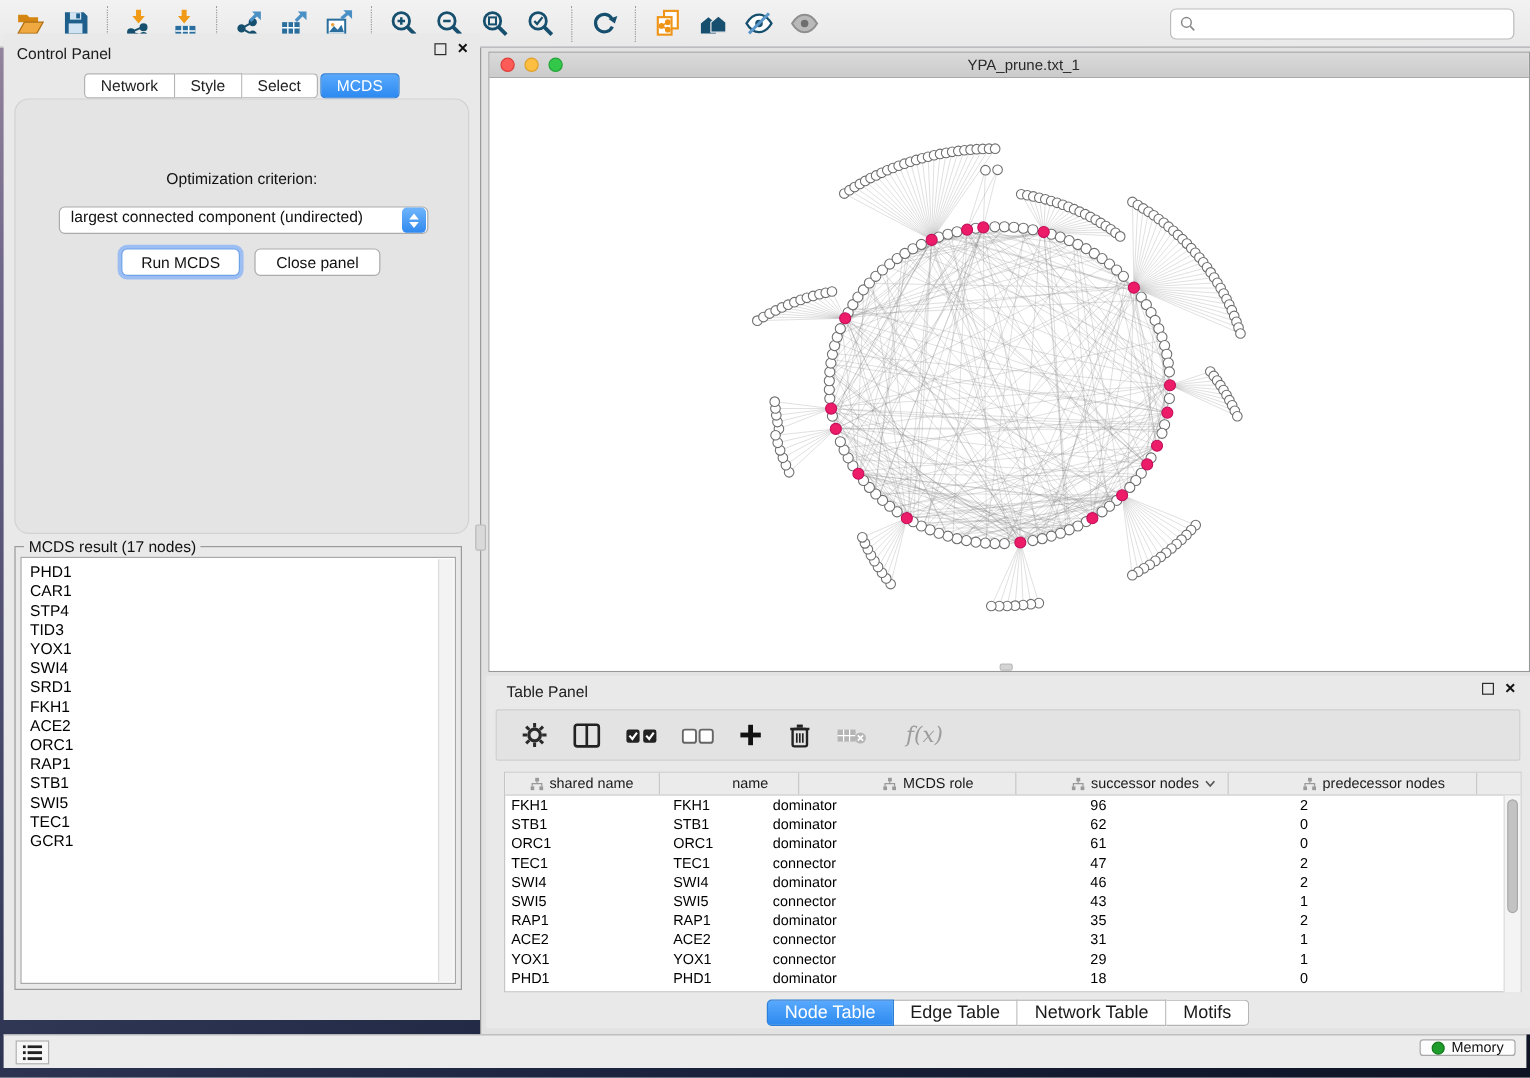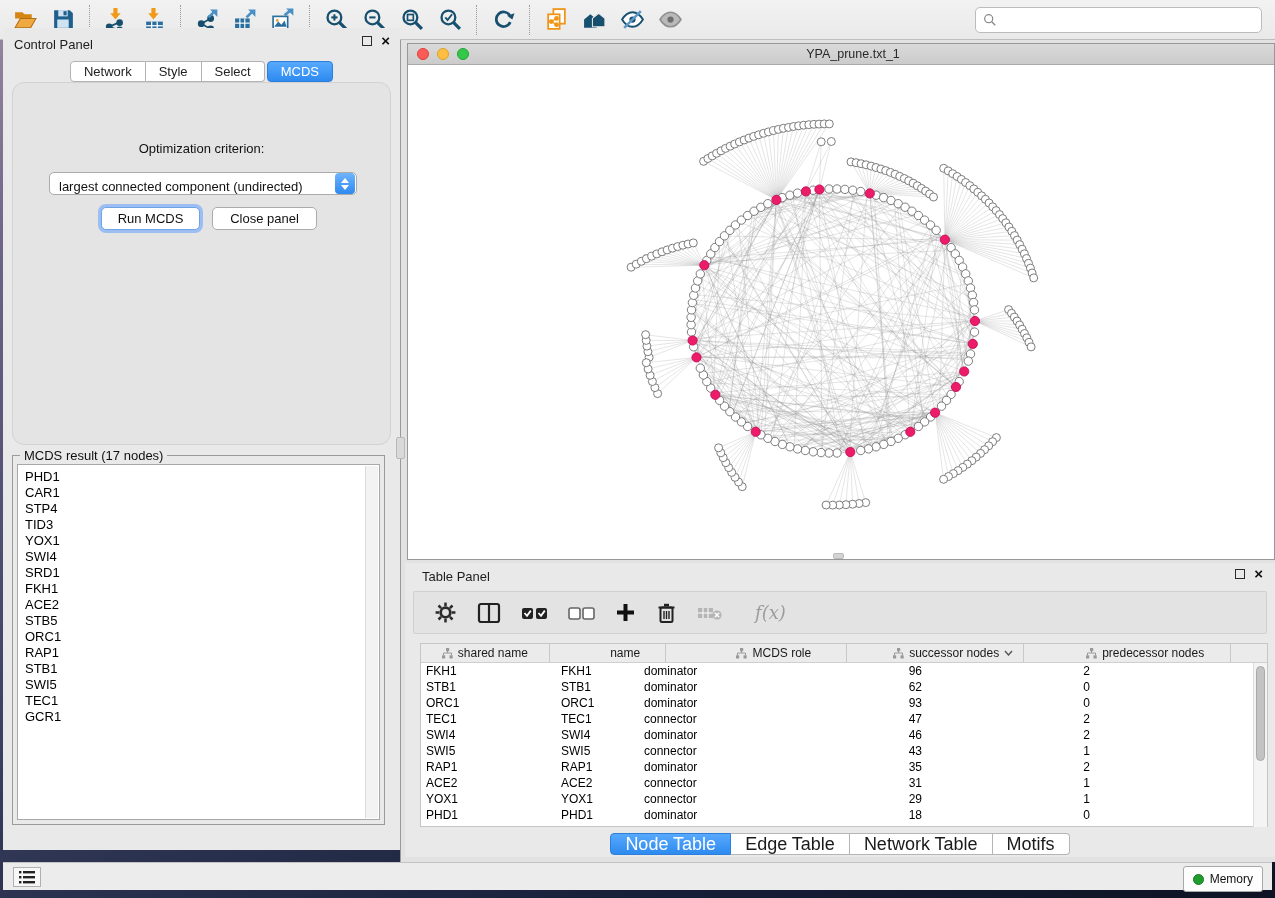--- a/index.html
+++ b/index.html
@@ -29,21 +29,21 @@
   .cp-winbtns { right:10px; }
   .float-box { width:10px; height:10px; border:1.6px solid #2c2c2c; display:inline-block; }
   .close-x { font-size:15px; font-weight:bold; color:#111; line-height:10px; }
   .cp-tabs { position:absolute; left:0; top:33px; width:100%; display:flex; justify-content:center; }
   .cp-tab { height:21px; line-height:19px; padding:0 13px; background:#fff; border:1px solid #b3b3b3; border-left:none; font-size:13px; }
   .cp-tab:first-child { border-left:1px solid #b3b3b3; border-radius:4px 0 0 4px; }
   .cp-tab.last-plain { border-radius:0 4px 4px 0; }
   .cp-tab.active { background:linear-gradient(#58a9fd,#2d8af0); color:#fff; border:1px solid #2d7fd8; border-radius:4px; margin-left:2px; }
   .cp-inner { position:absolute; left:9px; top:54px; width:379px; height:363px; background:#e4e4e4; border:1px solid #d2d2d2; border-radius:12px; }
   .opt-label { position:absolute; left:0; width:100%; top:58px; text-align:center; font-size:13px; color:#111; }
-  .dropdown { position:absolute; left:36px; top:89px; width:308px; height:23px; background:#fff; border:1px solid #ababab; border-radius:5px; display:flex; align-items:flex-end; }
+  .dropdown { position:absolute; left:36px; top:89px; width:308px; height:23px; background:#fff; border:1px solid #ababab; border-radius:5px; display:flex; align-items:flex-start; }
   .dropdown .dd-text { flex:1; padding-left:9px; font-size:13px; color:#111; white-space:nowrap; overflow:hidden; }
   .dd-stepper { width:20px; height:21px; margin-right:1px; border-radius:4px; background:linear-gradient(#6fb5fd,#2f89ef); display:flex; flex-direction:column; align-items:center; justify-content:center; gap:2px; }
   .dd-stepper .up { width:0;height:0;border-left:4px solid transparent;border-right:4px solid transparent;border-bottom:5px solid #fff; }
   .dd-stepper .down { width:0;height:0;border-left:4px solid transparent;border-right:4px solid transparent;border-top:5px solid #fff; }
   .btn { height:23px; background:#fff; border:1px solid #ababab; border-radius:5px; font-size:13px; color:#111; display:flex; align-items:center; justify-content:center; font-family:"Liberation Sans",sans-serif; }
   .run-btn { position:absolute; left:88px; top:124px; width:99px; box-shadow:0 0 0 3px rgba(96,158,255,.55); border-color:#6fa3e8; }
   .closep-btn { position:absolute; left:199px; top:124px; width:105px; }
   .groupbox { position:absolute; left:9px; top:427px; width:373px; height:370px; border:1px solid #9a9a9a; }
   .gb-legend { position:absolute; top:-8px; left:7px; background:#e9e9e9; padding:0 4px; font-size:13px; color:#111; }
   .mcds-list { position:absolute; left:4px; top:8px; right:4px; bottom:4px; background:#fff; border:1px solid #a8a8a8; overflow:hidden; }
@@ -76,28 +76,28 @@
   .c0 { width:132px; padding-left:5px; }
   .c1 { width:82px; padding-left:8px; }
   .c2 { width:149px; padding-left:9px; }
   .c3 { width:145px; text-align:right; padding-right:7px; }
   .c4 { width:175px; text-align:right; padding-right:14px; }
   .cf { flex:1; }
   .w0{width:132px;} .w1{width:82px;} .w2{width:149px;} .w3{width:145px;} .w4{width:175px;} .wf{flex:1;border-right:none;}
   .tscroll { position:absolute; right:0; top:19px; width:14px; height:164px; background:#f4f4f4; border-left:1px solid #ddd; }
   .tthumb { position:absolute; left:2px; top:3px; width:9px; height:95px; background:#c3c3c3; border:1px solid #a9a9a9; border-radius:5px; }
   .tp-tabs { position:absolute; left:0; right:0; top:270px; display:flex; justify-content:center; }
-  .tp-tab { height:22px; line-height:20px; padding:0 14px; background:#fff; border:1px solid #b5b5b5; border-left:none; font-size:18px; color:#1a1a1a; }
+  .tp-tab { height:22px; line-height:20px; padding:0 14px; background:#fff; border:1px solid #b5b5b5; border-left:none; font-size:15px; color:#1a1a1a; }
   .tp-tab:first-child { border-left:1px solid #b5b5b5; border-radius:4px 0 0 4px; }
   .tp-tab:last-child { border-radius:0 4px 4px 0; }
   .tp-tab.active { background:linear-gradient(#58a9fd,#2d8af0); color:#fff; border-color:#2d7fd8; }
   
   .status-bar { position:absolute; left:3px; top:862px; width:1269px; height:28px; background:#ececec; border-top:1px solid #c3c3c3; }
   .list-btn { position:absolute; left:10px; top:4px; width:28px; height:20px; background:#f7f7f7; border:1px solid #b0b0b0; display:flex; align-items:center; justify-content:center; }
-  .memory-btn { position:absolute; right:9px; top:3px; height:26px; padding:0 9px; background:#fdfdfd; border:1px solid #a8a8a8; border-radius:3px; display:flex; align-items:center; gap:6px; font-size:12px; color:#111; }
+  .memory-btn { position:absolute; right:9px; top:3px; height:14px; padding:0 9px; background:#fdfdfd; border:1px solid #a8a8a8; border-radius:3px; display:flex; align-items:center; gap:6px; font-size:12px; color:#111; }
   .mem-dot { width:11px; height:11px; border-radius:50%; background:#1f9d2c; border:1px solid #157a20; }
 </style>
 </head>
 <body>
 
 <div class="toolbar">
   <div class="tb-btn">
       <svg viewBox="0 0 24 24">
         <path fill="#d58512" d="M2 5h7l2 2h7v4H2z"></path>
         <path fill="#efa940" stroke="#b06f10" stroke-width="1" d="M2 20h15l5-9H7z"></path>
@@ -283,21 +283,20 @@
       <div class="mcds-items">
           <div class="mcds-item">PHD1</div>
           <div class="mcds-item">CAR1</div>
           <div class="mcds-item">STP4</div>
           <div class="mcds-item">TID3</div>
           <div class="mcds-item">YOX1</div>
           <div class="mcds-item">SWI4</div>
           <div class="mcds-item">SRD1</div>
           <div class="mcds-item">FKH1</div>
           <div class="mcds-item">ACE2</div>
-          <div class="mcds-item">STB5</div>
           <div class="mcds-item">ORC1</div>
           <div class="mcds-item">RAP1</div>
           <div class="mcds-item">STB1</div>
           <div class="mcds-item">SWI5</div>
           <div class="mcds-item">TEC1</div>
           <div class="mcds-item">GCR1</div>
         </div>
       <div class="mcds-scroll"></div>
     </div>
   </div>
@@ -1155,21 +1154,21 @@
           <div class="tcell c1">STB1</div>
           <div class="tcell c2">dominator</div>
           <div class="tcell c3">62</div>
           <div class="tcell c4">0</div>
           <div class="tcell cf"></div>
         </div>
         <div class="trow">
           <div class="tcell c0">ORC1</div>
           <div class="tcell c1">ORC1</div>
           <div class="tcell c2">dominator</div>
-          <div class="tcell c3">93</div>
+          <div class="tcell c3">61</div>
           <div class="tcell c4">0</div>
           <div class="tcell cf"></div>
         </div>
         <div class="trow">
           <div class="tcell c0">TEC1</div>
           <div class="tcell c1">TEC1</div>
           <div class="tcell c2">connector</div>
           <div class="tcell c3">47</div>
           <div class="tcell c4">2</div>
           <div class="tcell cf"></div>

